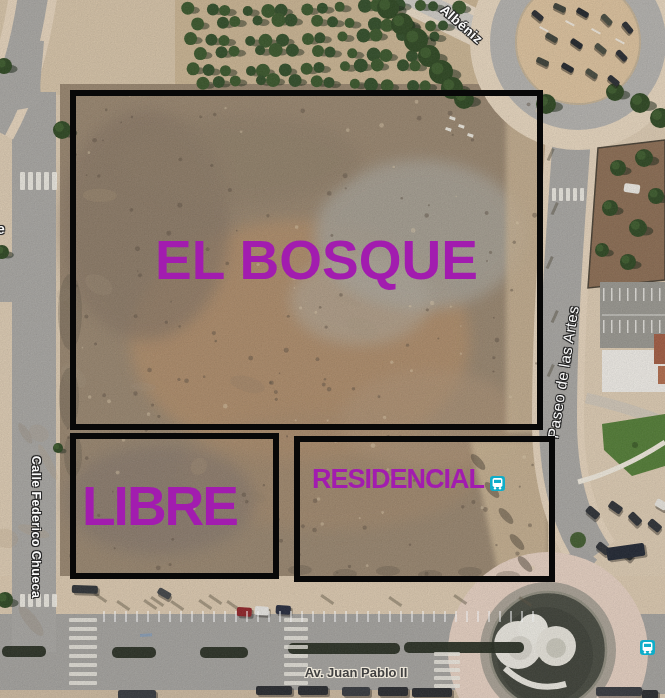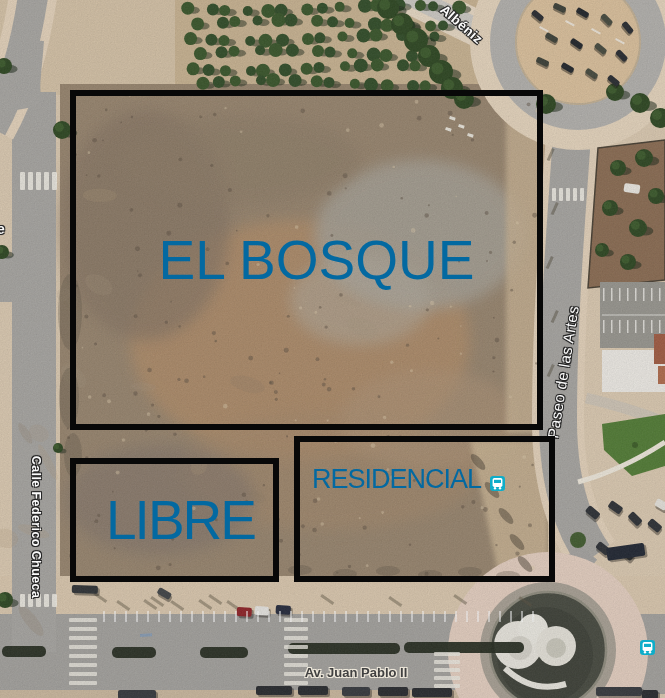--- a/index.html
+++ b/index.html
@@ -6,25 +6,25 @@
   .stage{
     position:relative;width:665px;height:698px;overflow:hidden;
     font-family:"Liberation Sans",sans-serif;
     background:#dccab1;
   }
   .stage svg{position:absolute;left:0;top:0;}
   
   .zone-box{position:absolute;border:6px solid #080808;box-sizing:border-box;}
   .zb-bosque{left:70px;top:90px;width:473px;height:340px;display:flex;align-items:center;justify-content:center;}
   .zb-bosque .zone-label{font-size:55px;transform:translateX(10px);}
-  .zb-libre{left:70px;top:458px;width:209px;height:124px;display:flex;align-items:center;justify-content:center;}
+  .zb-libre{left:70px;top:433px;width:209px;height:146px;display:flex;align-items:center;justify-content:flex-start;}
   .zb-libre .zone-label{font-size:55px;letter-spacing:-2px;transform:translateX(6px);}
   .zb-resid{left:282px;top:436px;width:261px;height:146px;padding:20px 0 0 12px;margin-left:12px;}
   .zb-resid .zone-label{font-size:27px;letter-spacing:-1px;line-height:35px;display:block;}
-  .zone-label{color:#0369a1;font-weight:400;white-space:nowrap;}
+  .zone-label{color:#a21caf;font-weight:700;white-space:nowrap;}
   
   .street-label{
     position:absolute;color:#fbfbfb;font-weight:700;white-space:nowrap;
     text-shadow:-1px -1px 0 #262626,1px -1px 0 #262626,-1px 1px 0 #262626,1px 1px 0 #262626,0 0 2px #262626;
   }
   .lb-albeniz{left:447px;top:2px;font-size:13.5px;transform:rotate(41deg);transform-origin:0 0;letter-spacing:.5px;}
   .lb-paseo{left:563px;top:372px;font-size:15px;font-weight:500;transform:translate(-50%,-50%) rotate(-81deg);letter-spacing:.5px;}
   .lb-chueca{left:36px;top:527px;font-size:12.5px;font-weight:600;transform:translate(-50%,-50%) rotate(90deg);letter-spacing:.4px;}
   .lb-edge-e{left:-3px;top:221px;font-size:14px;}
   .lb-avjp{

